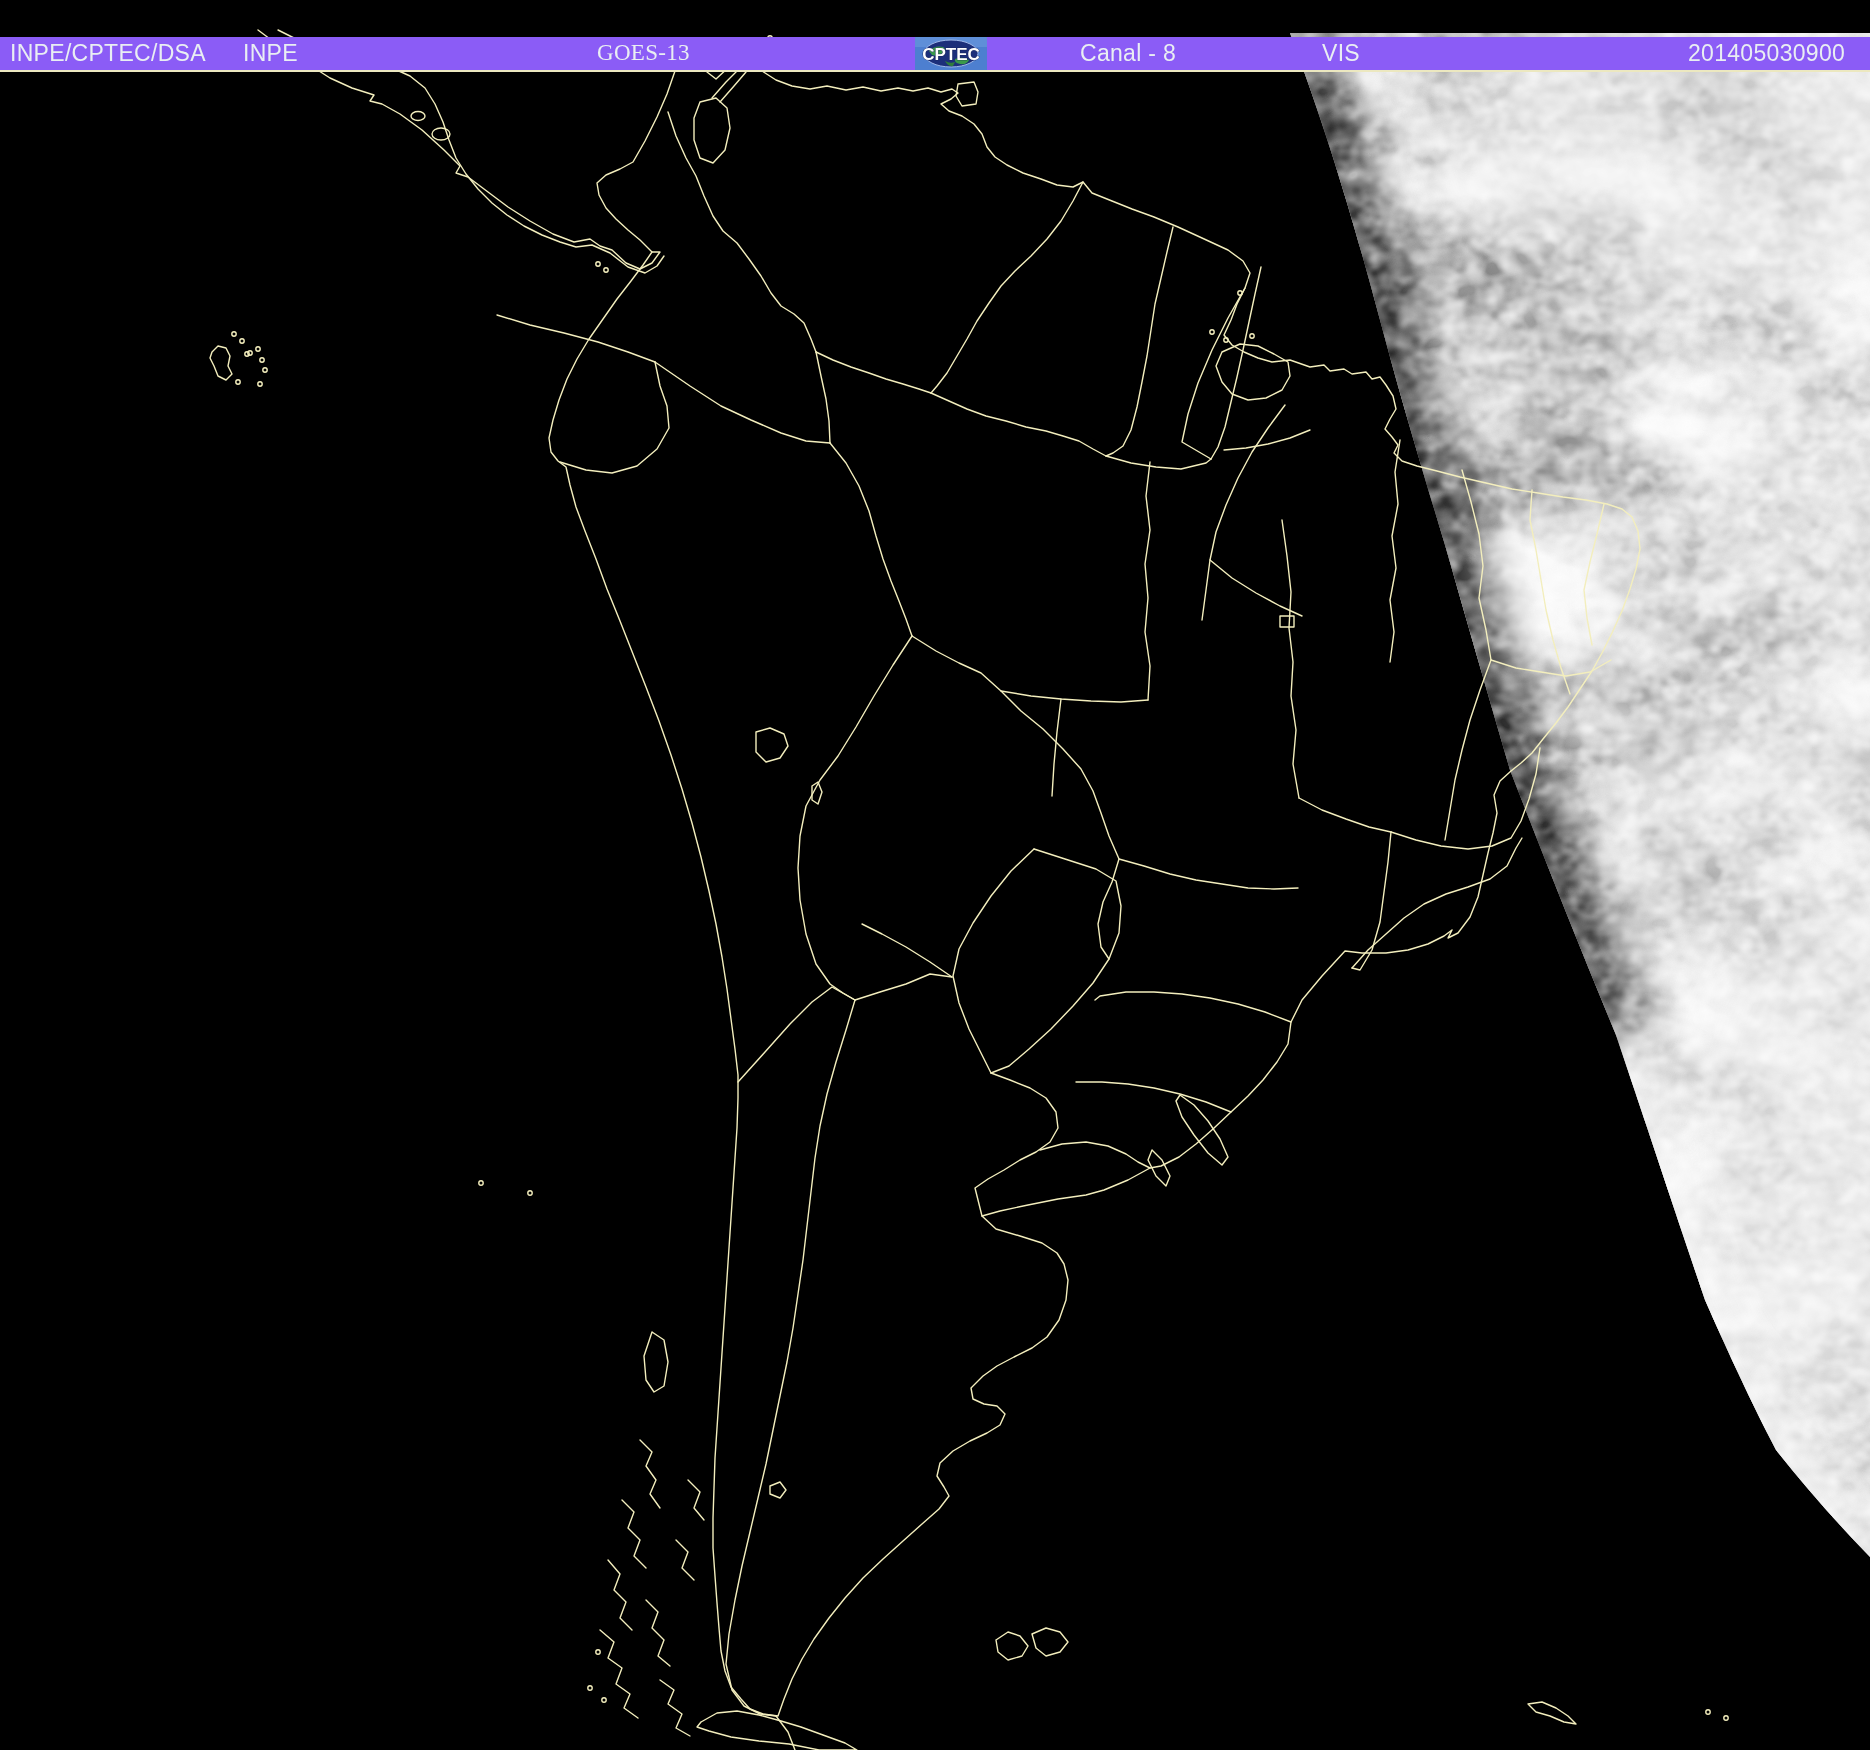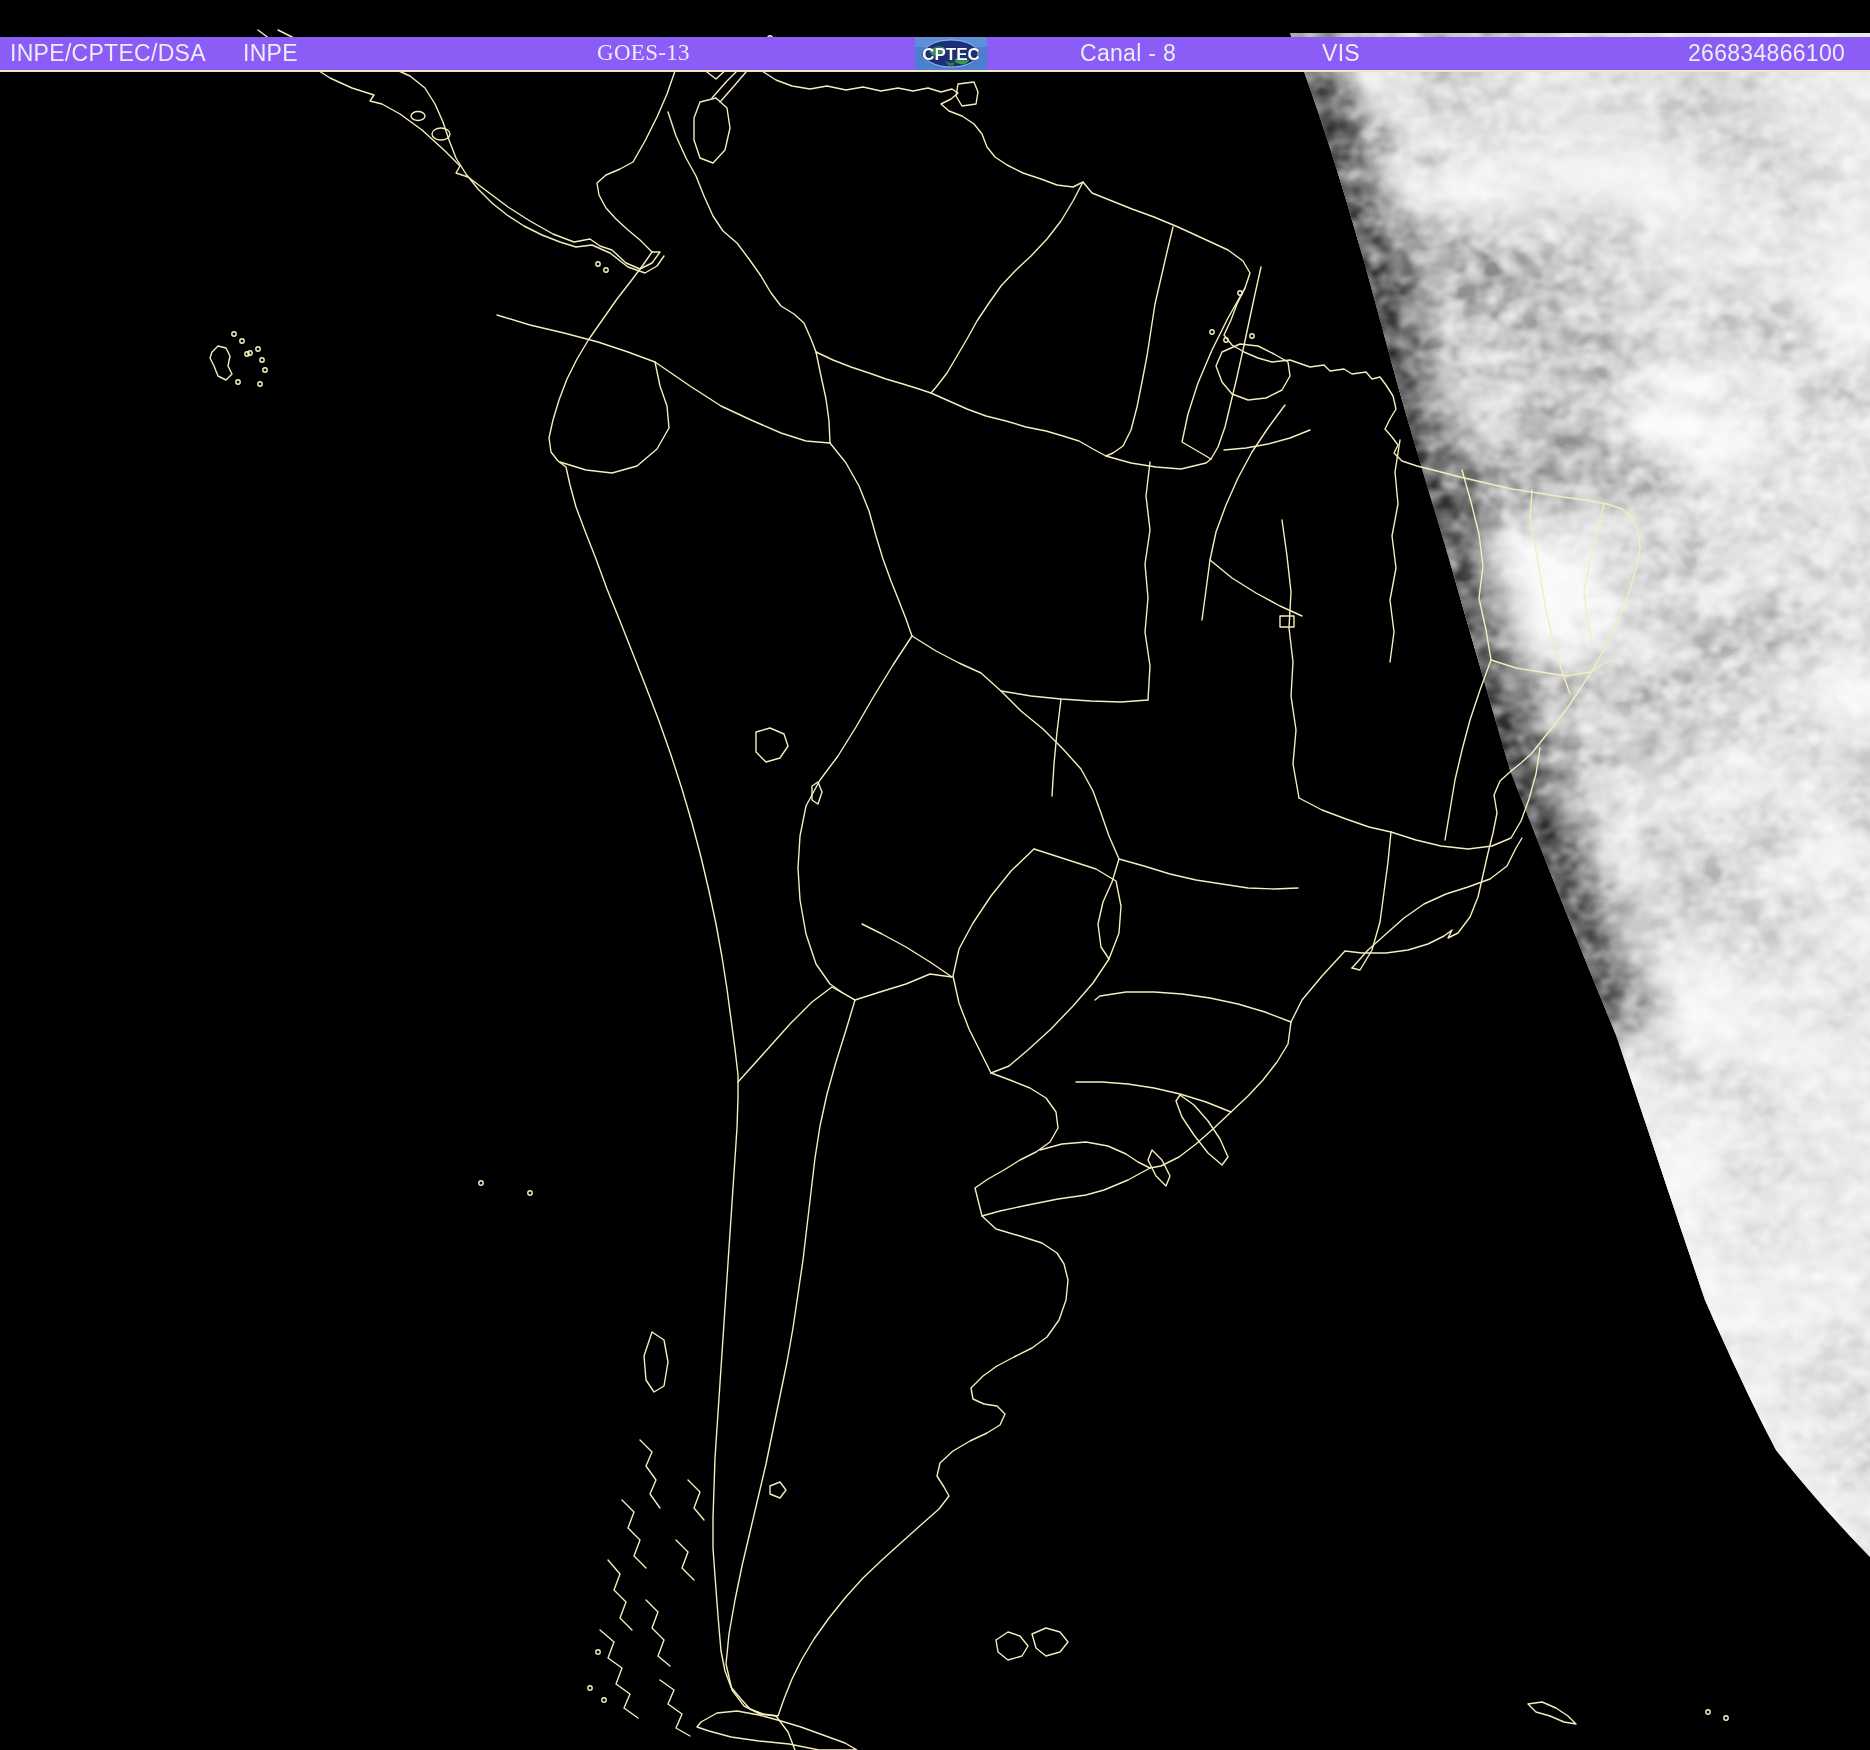--- a/index.html
+++ b/index.html
@@ -176,15 +176,15 @@
       <rect x="0" y="0" width="72" height="33" fill="#4d7fd0"></rect>
       <rect x="0" y="0" width="72" height="10" fill="#6d9ade" opacity="0.6"></rect>
       <ellipse cx="36" cy="16.5" rx="27" ry="13.5" fill="#1c2f7a" stroke="#9fb8e8" stroke-width="1"></ellipse>
       <path d="M14,14 q6,-6 14,-4 q4,2 1,6 q-6,4 -12,2 z" fill="#3a9a4a"></path>
       <path d="M40,22 q8,-3 14,1 q-2,5 -9,4 q-6,-1 -5,-5 z" fill="#3a9a4a"></path>
       <path d="M30,24 q5,3 10,1 l-2,4 q-5,1 -8,-5 z" fill="#2f7d3c"></path>
       <text x="36" y="23" text-anchor="middle" font-family="Liberation Sans, sans-serif" font-size="17" font-weight="bold" fill="#ffffff" stroke="#14204f" stroke-width="0.7" paint-order="stroke">CPTEC</text>
     </svg>
     <span class="htxt" id="t-channel">Canal - 8</span>
     <span class="htxt" id="t-band">VIS</span>
-    <span class="htxt" id="t-timestamp">266834866100</span>
+    <span class="htxt" id="t-timestamp">201405030900</span>
   </div>
 </div>
 
 </body></html>

